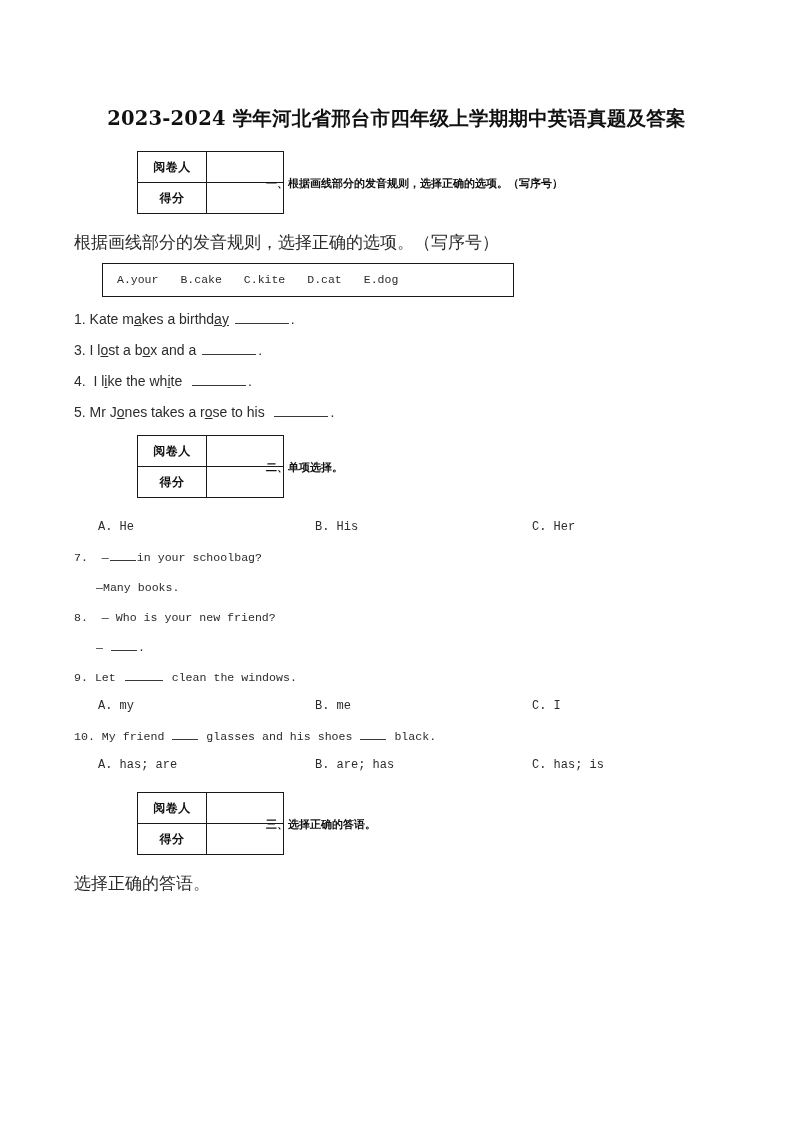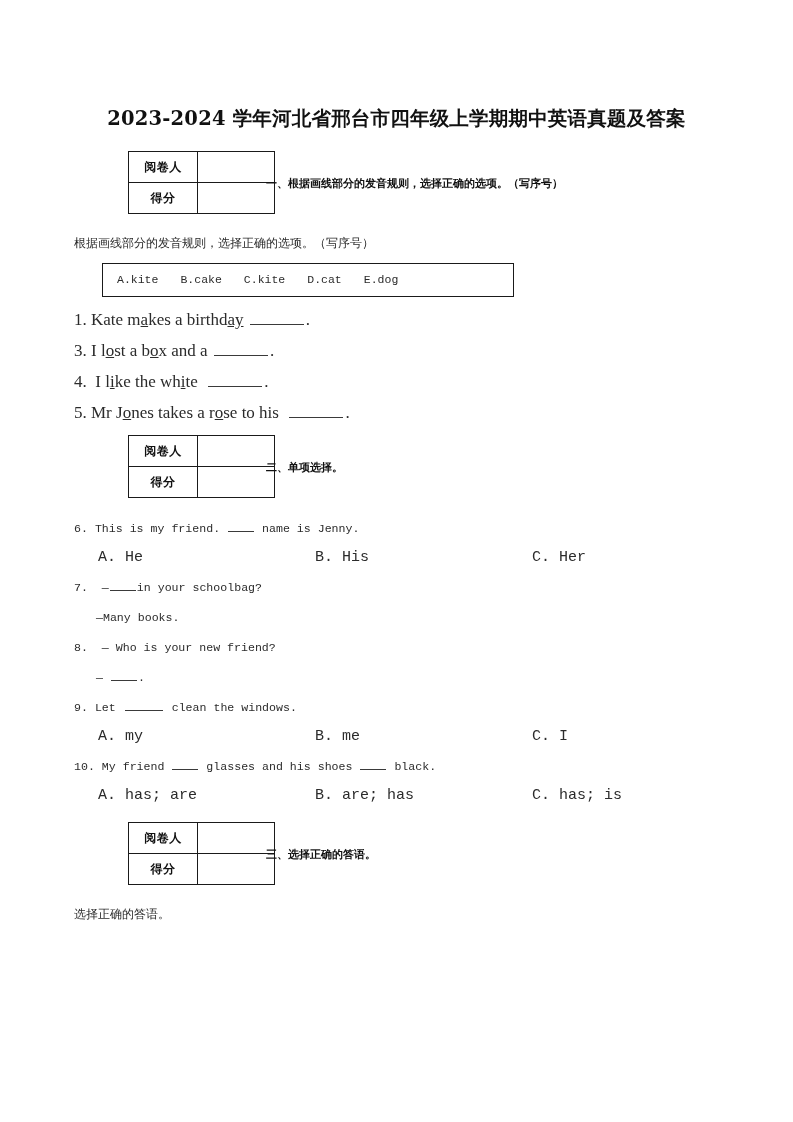--- a/index.html
+++ b/index.html
@@ -36,21 +36,21 @@
     color: #111;
   }
   
   .section-block {
     position: relative;
     height: 72px;
     margin-top: 14px;
   }
   .score-table {
     position: absolute;
-    left: 54px;
+    left: 63px;
     top: 0;
     width: 144px;
     border-collapse: collapse;
     table-layout: fixed;
     padding-left: 40px;
   }
   .score-table td {
     border: 1px solid #1a1a1a;
     height: 30px;
     padding: 0;
@@ -75,21 +75,21 @@
     font-weight: 700;
     font-size: 11px;
     line-height: 16px;
     white-space: nowrap;
     color: #111;
   }
   
   .instruction {
     margin: 10px 0 0 0;
     font-family: Liberation Sans, sans-serif;
-    font-size: 12px;
+    font-size: 17px;
     line-height: 20px;
     color: #2a2a2a;
   }
   
   .word-bank {
     margin: 10px 0 0 28px;
     width: 412px;
     box-sizing: border-box;
     border: 1px solid #1a1a1a;
     padding: 8px 0 8px 14px;
@@ -97,22 +97,22 @@
     font-size: 11.5px;
     line-height: 16px;
     color: #2b2b2b;
     white-space: nowrap;
   }
   .word-bank .opt { margin-right: 22px; }
   .word-bank .opt:last-child { margin-right: 0; }
   
   .q-fill {
     margin-top: 14px;
-    font-family: Liberation Serif, serif;
-    font-size: 17px;
+    font-family: Liberation Sans, sans-serif;
+    font-size: 14px;
     line-height: 17px;
     color: #2b2b2b;
     white-space: pre;
   }
   .q-fill .u { text-decoration: underline; }
   .blank-long {
     display: inline-block;
     width: 54px;
     border-bottom: 1px solid #3a3a3a;
     height: 11px;
@@ -145,21 +145,21 @@
     width: 38px;
     border-bottom: 1px solid #3a3a3a;
     height: 11px;
     margin: 0 2px;
   }
   .choices {
     position: relative;
     margin-top: 12px;
     height: 17px;
     font-family: "Liberation Mono", "DejaVu Sans Mono", monospace;
-    font-size: 15px;
+    font-size: 12px;
     line-height: 17px;
     color: #2b2b2b;
     white-space: nowrap;
   }
   .choices .ch { position: absolute; top: 0; }
   .choices .ch-a { left: 24px; }
   .choices .ch-b { left: 241px; }
   .choices .ch-c { left: 458px; }
 </style>
 </head>
@@ -181,21 +181,21 @@
         <td class="blank"></td>
       </tr>
     </tbody>
       </table>
     <div class="section-heading">一、根据画线部分的发音规则，选择正确的选项。（写序号）</div>
   </div>
 
   <p class="instruction">根据画线部分的发音规则，选择正确的选项。（写序号）</p>
 
   <div class="word-bank">
-    <span class="opt">A.kite</span><span class="opt">B.cake</span><span class="opt">C.kite</span><span class="opt">D.cat</span><span class="opt">E.dog</span>
+    <span class="opt">A.your</span><span class="opt">B.cake</span><span class="opt">C.kite</span><span class="opt">D.cat</span><span class="opt">E.dog</span>
   </div>
 
   <div class="q-fill"><span>1.</span> <span>Kate m</span><span class="u">a</span><span>kes a birthd</span><span class="u">ay</span> <span class="blank-long"></span><span>.</span></div>
 
 
   <div class="q-fill"><span>3.</span> <span>I l</span><span class="u">o</span><span>st a b</span><span class="u">o</span><span>x and a</span> <span class="blank-long"></span><span>.</span></div>
 
   <div class="q-fill"><span>4.</span> <span> I l</span><span class="u">i</span><span>ke the wh</span><span class="u">i</span><span>te</span>  <span class="blank-long"></span><span>.</span></div>
 
   <div class="q-fill"><span>5.</span> <span>Mr J</span><span class="u">o</span><span>nes takes a r</span><span class="u">o</span><span>se to his</span>  <span class="blank-long"></span><span>.</span></div>
@@ -209,21 +209,20 @@
       </tr>
       <tr>
         <td class="label">得分</td>
         <td class="blank"></td>
       </tr>
     </tbody>
       </table>
     <div class="section-heading">二、单项选择。</div>
   </div>
 
-  <div class="q-mc"><span>6.</span><span> This is my friend. </span><span class="blank-sm"></span><span> name is Jenny.</span></div>
   <div class="choices">
     <span class="ch ch-a">A. He</span>
     <span class="ch ch-b">B. His</span>
     <span class="ch ch-c">C. Her</span>
   </div>
 
   <div class="q-mc"><span>7.</span><span>  —</span><span class="blank-sm"></span><span>in your schoolbag?</span><span class="cont">—Many books.</span></div>
 
   <div class="q-mc"><span>8.</span><span>  — Who is your new friend?</span><span class="cont"><span>— </span><span class="blank-sm"></span><span>.</span></span></div>
 

